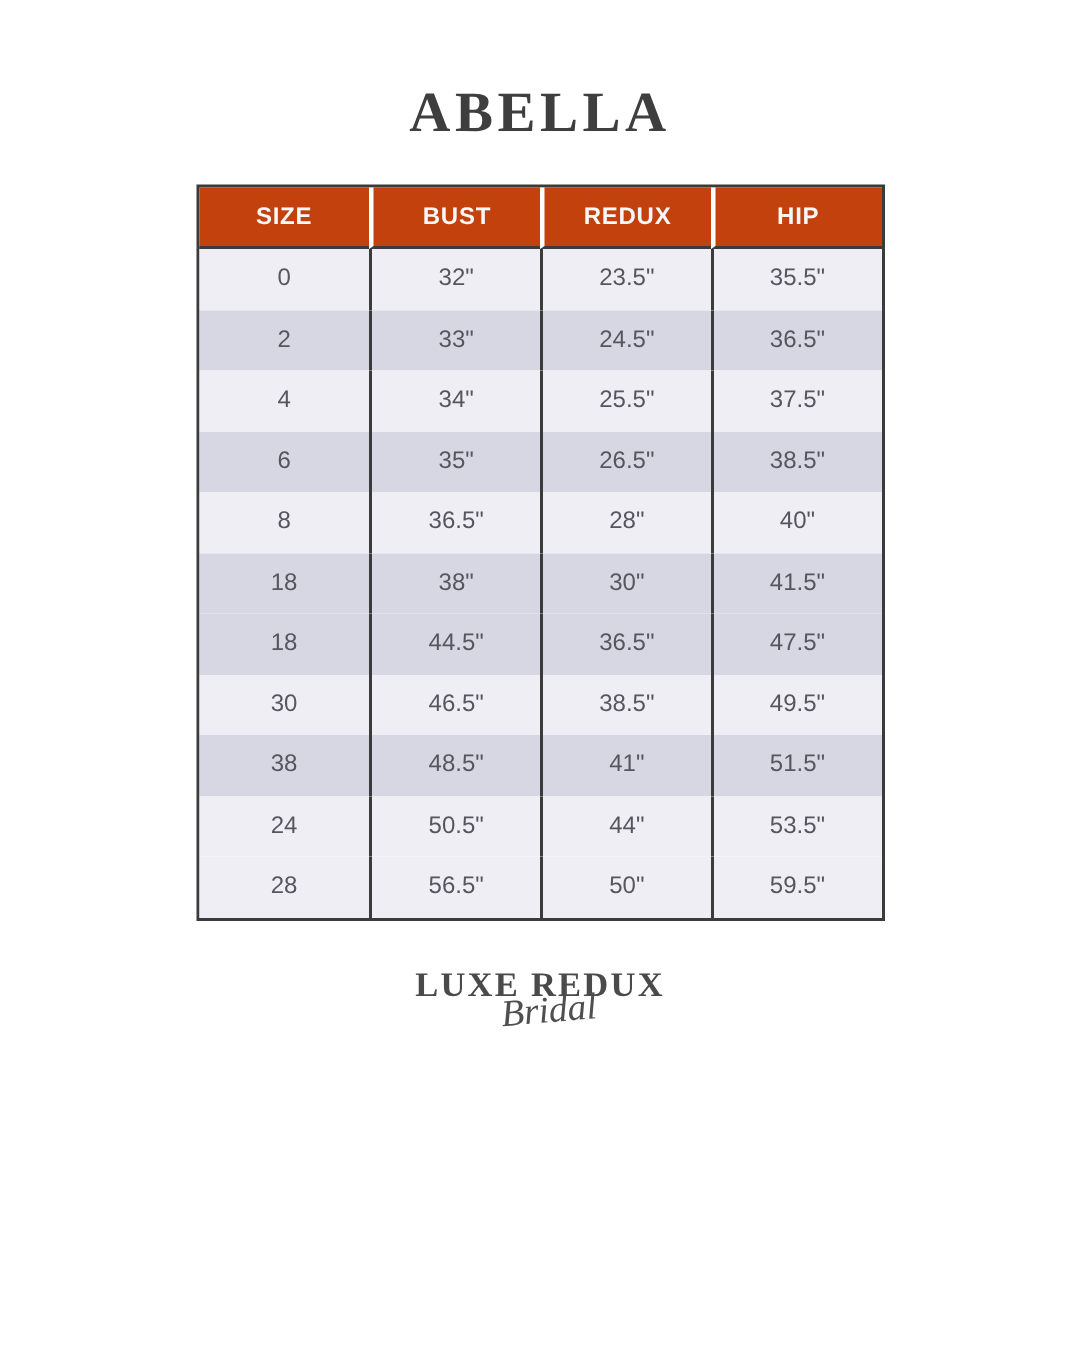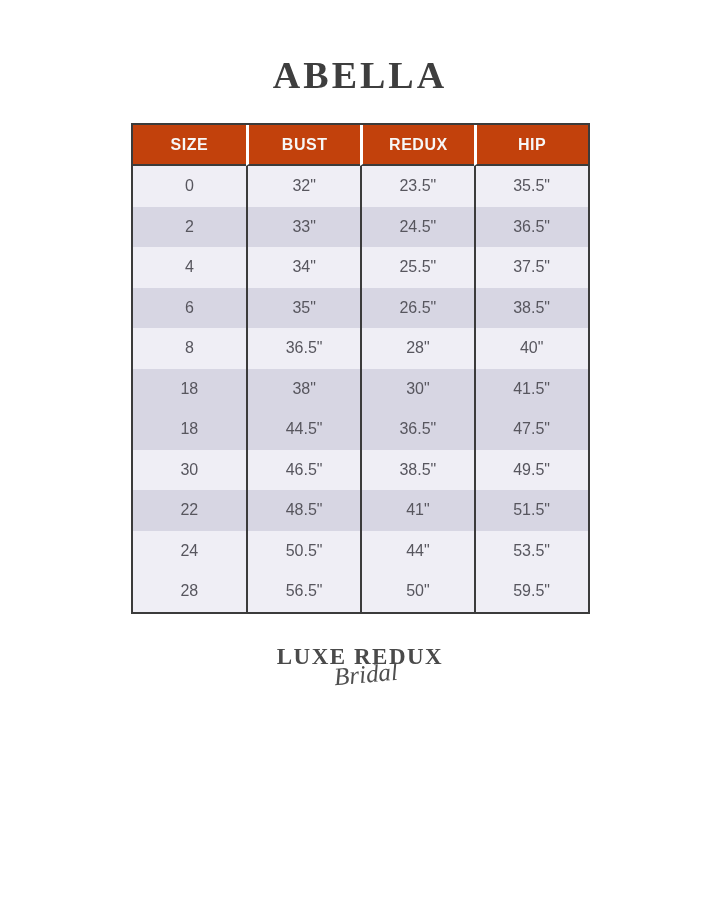--- a/index.html
+++ b/index.html
@@ -142,21 +142,21 @@
       <td>36.5"</td>
       <td>47.5"</td>
     </tr>
         <tr class="row-light">
       <td>30</td>
       <td>46.5"</td>
       <td>38.5"</td>
       <td>49.5"</td>
     </tr>
         <tr class="row-dark">
-      <td>22</td>
+      <td>38</td>
       <td>48.5"</td>
       <td>41"</td>
       <td>51.5"</td>
     </tr>
         <tr class="row-light">
       <td>24</td>
       <td>50.5"</td>
       <td>44"</td>
       <td>53.5"</td>
     </tr>

